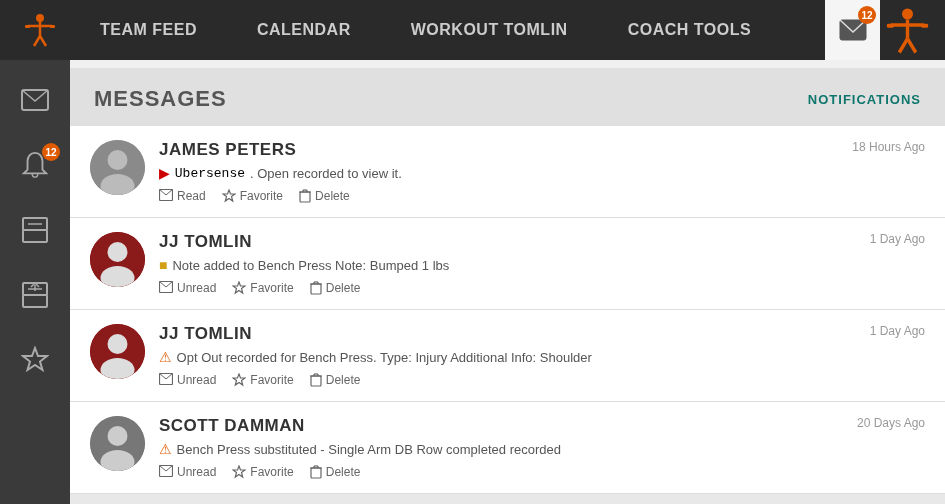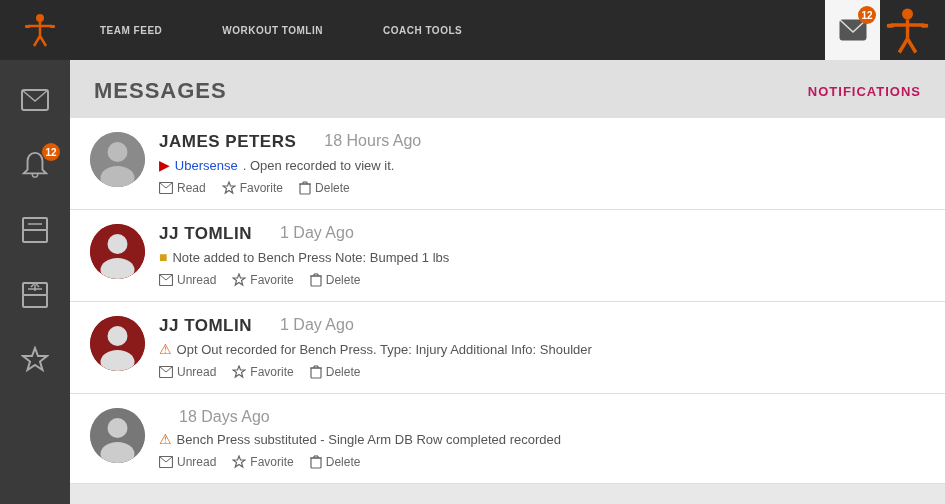--- a/index.html
+++ b/index.html
@@ -19,21 +19,21 @@
       align-items: center;
       justify-content: center;
     }
     .nav-logo svg { width: 40px; height: 40px; }
     .nav-items {
       display: flex;
       flex: 1;
     }
     .nav-item {
       color: #ccc;
-      font-size: 10px;
+      font-size: 16px;
       font-weight: bold;
       padding: 0 30px;
       height: 52px;
       display: flex;
       align-items: center;
       cursor: pointer;
       letter-spacing: 0.5px;
       text-decoration: none;
     }
     .nav-right {
@@ -117,39 +117,40 @@
       display: flex;
       align-items: center;
       justify-content: center;
     }
 
     
     .content {
       flex: 1;
       background: #e8e8e8;
       overflow-y: auto;
+      margin-top: 8px;
     }
     .content-header {
       display: flex;
       justify-content: space-between;
       align-items: center;
       padding: 18px 24px 14px 24px;
       background: #e0e0e0;
     }
     .content-title {
       font-size: 22px;
       font-weight: bold;
       color: #555;
       letter-spacing: 1px;
       text-transform: uppercase;
     }
     .notifications-link {
       font-size: 13px;
       font-weight: bold;
-      color: #be185d;
+      color: #0f766e;
       letter-spacing: 1px;
       cursor: pointer;
       text-transform: uppercase;
     }
 
     
     .messages-list {
       background: #e8e8e8;
     }
     .message-row {
@@ -169,59 +170,60 @@
       background: #888;
       display: flex;
       align-items: center;
       justify-content: center;
     }
     .message-body {
       flex: 1;
     }
     .message-top {
       display: flex;
-      justify-content: flex-start;
+      justify-content: space-between;
       align-items: flex-start;
       gap: 8px;
     }
     .message-name {
       font-size: 17px;
       font-weight: bold;
       color: #333;
       letter-spacing: 0.5px;
       text-transform: uppercase;
     }
     .message-time {
-      font-size: 16px;
+      font-size: 12px;
       color: #999;
       white-space: nowrap;
       margin-left: 20px;
     }
     .message-text {
       font-size: 13px;
       color: #555;
       margin: 5px 0 8px 0;
       display: flex;
       align-items: center;
       gap: 5px;
     }
     .message-text .highlight {
-      color: #1d4ed8;
+      color: #000000;
+      font-family: Liberation Mono, monospace;
     }
     .message-actions {
       display: flex;
       gap: 16px;
       align-items: center;
     }
     .action-btn {
       font-size: 12px;
       color: #666;
       cursor: pointer;
       display: flex;
-      align-items: center;
+      align-items: flex-start;
       gap: 4px;
       background: none;
       border: none;
       padding: 0;
     }
 
     .icon-note { color: #d4a017; font-size: 14px; }
     .icon-warning { color: #e05a00; font-size: 14px; }
     .icon-video { color: #cc0000; font-size: 14px; }
 
@@ -254,20 +256,21 @@
       <line x1="8" y1="16" x2="32" y2="16" stroke="#e05a00" stroke-width="2.5"></line>
       <line x1="20" y1="26" x2="14" y2="36" stroke="#e05a00" stroke-width="2.5"></line>
       <line x1="20" y1="26" x2="26" y2="36" stroke="#e05a00" stroke-width="2.5"></line>
 
       <rect x="5" y="15" width="5" height="3" rx="1" fill="#e05a00"></rect>
       <rect x="30" y="15" width="5" height="3" rx="1" fill="#e05a00"></rect>
     </svg>
   </div>
   <div class="nav-items">
     <a class="nav-item">TEAM FEED</a>
+    <a class="nav-item">CALENDAR</a>
     <a class="nav-item">WORKOUT TOMLIN</a>
     <a class="nav-item">COACH TOOLS</a>
   </div>
   <div class="nav-right">
     <div class="nav-messages-btn">
 
       <svg viewBox="0 0 28 22" fill="none" xmlns="http://www.w3.org/2000/svg">
         <rect x="1" y="1" width="26" height="20" rx="2" fill="#555" stroke="#555" stroke-width="1"></rect>
         <polyline points="1,1 14,13 27,1" stroke="#ddd" stroke-width="1.5" fill="none"></polyline>
       </svg>
@@ -481,21 +484,22 @@
       <div class="message-row">
         <div class="message-avatar avatar-scott">
           <svg class="avatar-svg" viewBox="0 0 55 55" xmlns="http://www.w3.org/2000/svg">
             <rect width="55" height="55" fill="#777" rx="27.5"></rect>
             <circle cx="27.5" cy="20" r="10" fill="#ccc"></circle>
             <ellipse cx="27.5" cy="46" rx="17" ry="12" fill="#ccc"></ellipse>
           </svg>
         </div>
         <div class="message-body">
           <div class="message-top">
-            <span class="message-time">18 Days Ago</span>
+            <span class="message-name">SCOTT DAMMAN</span>
+            <span class="message-time">20 Days Ago</span>
           </div>
           <div class="message-text">
             <span class="icon-warning">⚠</span>
             <span>Bench Press substituted - Single Arm DB Row completed recorded</span>
           </div>
           <div class="message-actions">
             <button class="action-btn">
               <svg width="14" height="12" viewBox="0 0 14 12">
                   <rect x="0.5" y="0.5" width="13" height="11" rx="1" fill="none" stroke="#666" stroke-width="1.2"></rect>
                   <polyline points="0.5,0.5 7,6 13.5,0.5" stroke="#666" stroke-width="1" fill="none"></polyline>

